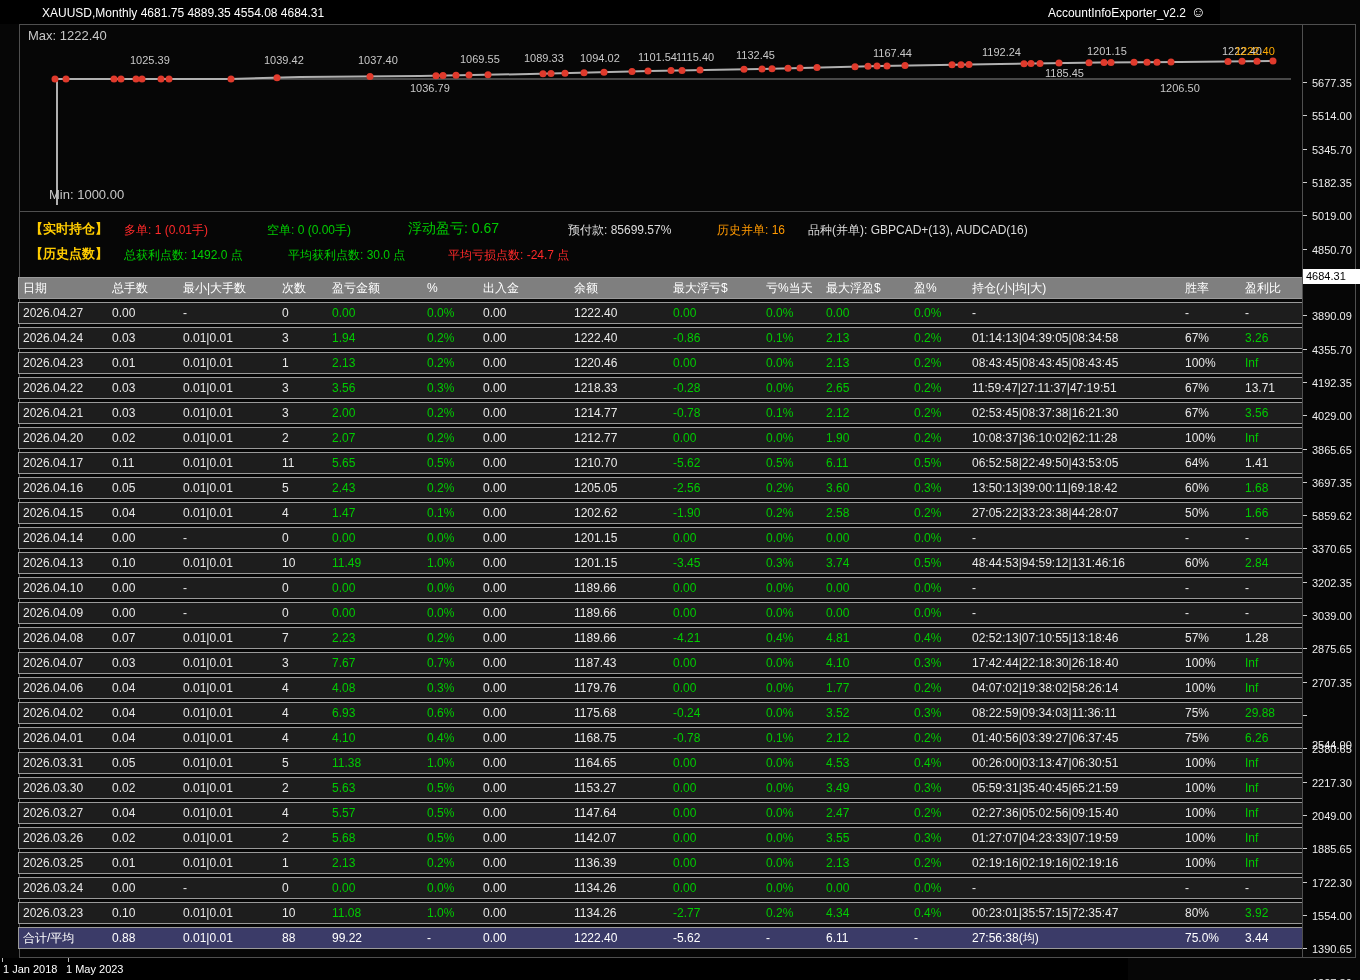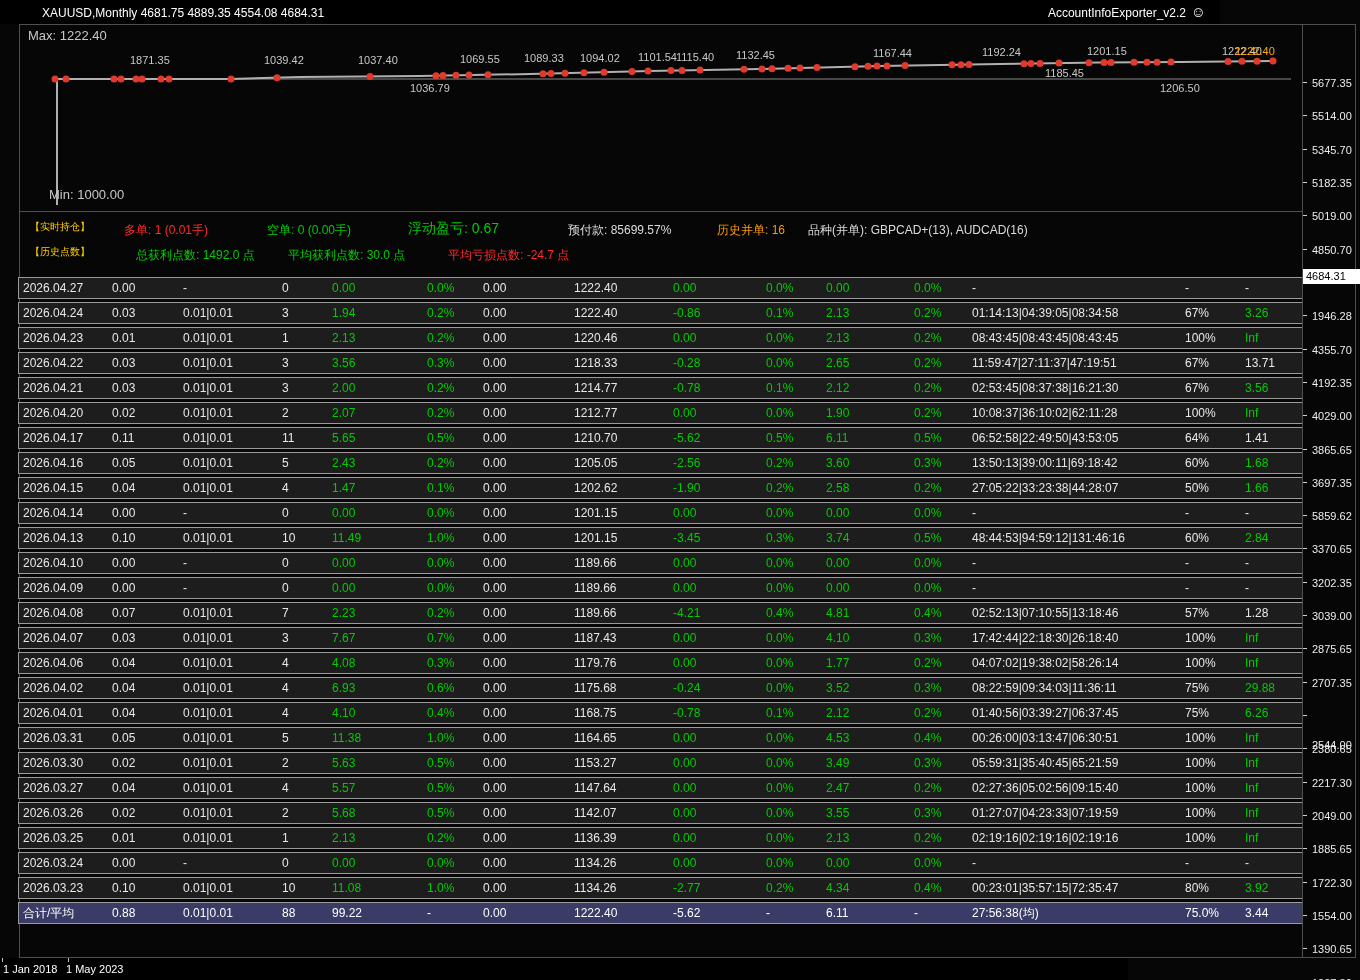--- a/index.html
+++ b/index.html
@@ -14,21 +14,21 @@
   .titlebar{position:absolute;left:0;top:0;width:1220px;height:24px;background:#000;}
   .title-text{left:42px;top:6px;color:#fff;}
   .exporter{top:6px;right:34px;color:#fff;text-align:right;}
   .smiley{top:4px;right:14px;color:#fff;font-size:15px;line-height:15px;}
   
   .chart{position:absolute;left:25px;top:24px;width:1277px;height:187px;}
   .minmax{color:#c8c8c8;font-size:13px;}
   .pt-label{position:absolute;font-size:11px;color:#c8c8c8;}
   
   .i12{font-size:12px;}
-  .i13{font-size:10px;font-weight:normal;}
+  .i13{font-size:13px;font-weight:bold;}
   .i14{font-size:14px;}
   .yel{color:#ffcc00;} .red{color:#ff2a2a;} .grn{color:#00cc00;} .wht{color:#dcdcdc;} .org{color:#ff9900;}
   
   .tbl{position:absolute;left:18px;top:277px;width:1285px;}
   .trow{display:grid;grid-template-columns:89px 71px 99px 50px 95px 56px 91px 99px 93px 60px 88px 58px 213px 60px 59px;
         height:20px;line-height:20px;background:#1d1d1d;border:1px solid #9a9a9a;margin-bottom:3px;box-sizing:content-box;}
   .trow>div{padding-left:4px;overflow:hidden;white-space:nowrap;font-size:12px;}
   .thead{background:#7f7f7f;}
   .thead>div{color:#fff;}
   .total{background:#3b3b68;margin-top:2px;}
@@ -113,21 +113,21 @@
         <circle cx="1122" cy="38.20625" r="3.5" fill="#e03a2c"></circle>
         <circle cx="1132" cy="38.14375" r="3.5" fill="#e03a2c"></circle>
         <circle cx="1146" cy="38.05625" r="3.5" fill="#e03a2c"></circle>
         <circle cx="1203" cy="37.483870967741936" r="3.5" fill="#e03a2c"></circle>
         <circle cx="1217" cy="37.333333333333336" r="3.5" fill="#e03a2c"></circle>
         <circle cx="1232" cy="37.17204301075269" r="3.5" fill="#e03a2c"></circle>
         <circle cx="1248" cy="37" r="3.5" fill="#e03a2c"></circle>
       </svg>
     <span class="abs minmax" style="left:3px;top:4px;">Max: 1222.40</span>
     <span class="abs minmax" style="left:3px;top:163px;padding-left:21px;">Min: 1000.00</span>
-  <span class="pt-label" style="left: 105px; top: 30px; color: rgb(200, 200, 200);">1871.35</span>
+  <span class="pt-label" style="left: 105px; top: 30px; color: rgb(200, 200, 200);">1025.39</span>
       <span class="pt-label" style="left: 239px; top: 30px; color: rgb(200, 200, 200);">1039.42</span>
       <span class="pt-label" style="left: 333px; top: 30px; color: rgb(200, 200, 200);">1037.40</span>
       <span class="pt-label" style="left: 385px; top: 58px; color: rgb(200, 200, 200);">1036.79</span>
       <span class="pt-label" style="left: 435px; top: 29px; color: rgb(200, 200, 200);">1069.55</span>
       <span class="pt-label" style="left: 499px; top: 28px; color: rgb(200, 200, 200);">1089.33</span>
       <span class="pt-label" style="left: 555px; top: 28px; color: rgb(200, 200, 200);">1094.02</span>
       <span class="pt-label" style="left: 613px; top: 27px; color: rgb(200, 200, 200);">1101.54</span>
       <span class="pt-label" style="left: 651px; top: 27px; color: rgb(200, 200, 200);">1115.40</span>
       <span class="pt-label" style="left: 711px; top: 25px; color: rgb(200, 200, 200);">1132.45</span>
       <span class="pt-label" style="left: 848px; top: 23px; color: rgb(200, 200, 200);">1167.44</span>
@@ -143,26 +143,43 @@
 
   <div>
     <span class="abs i13 yel" style="left:30px;top:220px;">【实时持仓】</span>
     <span class="abs i12 red" style="left:124px;top:222px;">多单: 1 (0.01手)</span>
     <span class="abs i12 grn" style="left:267px;top:222px;">空单: 0 (0.00手)</span>
     <span class="abs i14 grn" style="left:408px;top:220px;">浮动盈亏: 0.67</span>
     <span class="abs i12 wht" style="left:568px;top:222px;">预付款: 85699.57%</span>
     <span class="abs i12 org" style="left:717px;top:222px;">历史并单: 16</span>
     <span class="abs i12 wht" style="left:808px;top:222px;">品种(并单): GBPCAD+(13), AUDCAD(16)</span>
     <span class="abs i13 yel" style="left:30px;top:245px;">【历史点数】</span>
-    <span class="abs i12 grn" style="left:136px;top:247px;">总获利点数: 1492.0 点</span>
+    <span class="abs i12 grn" style="left:124px;top:247px;">总获利点数: 1492.0 点</span>
     <span class="abs i12 grn" style="left:288px;top:247px;">平均获利点数: 30.0 点</span>
     <span class="abs i12 red" style="left:448px;top:247px;">平均亏损点数: -24.7 点</span>
   </div>
 
   <div class="tbl" id="tbl">
+      <div class="trow thead">
+        <div>日期</div>
+        <div>总手数</div>
+        <div>最小|大手数</div>
+        <div>次数</div>
+        <div>盈亏金额</div>
+        <div>%</div>
+        <div>出入金</div>
+        <div>余额</div>
+        <div>最大浮亏$</div>
+        <div>亏%当天</div>
+        <div>最大浮盈$</div>
+        <div>盈%</div>
+        <div>持仓(小|均|大)</div>
+        <div>胜率</div>
+        <div>盈利比</div>
+      </div>
       <div class="trow ">
         <div class="cw">2026.04.27</div>
         <div class="cw">0.00</div>
         <div class="cw">-</div>
         <div class="cw">0</div>
         <div class="cg">0.00</div>
         <div class="cg">0.0%</div>
         <div class="cw">0.00</div>
         <div class="cw">1222.40</div>
         <div class="cg">0.00</div>
@@ -607,21 +624,21 @@
       <span class="ps-label" style="top: 42.32px;">5514.00</span>
       <span class="ps-tick" style="top: 80.64px;"></span>
       <span class="ps-label" style="top: 75.64px;">5345.70</span>
       <span class="ps-tick" style="top: 113.96px;"></span>
       <span class="ps-label" style="top: 108.96px;">5182.35</span>
       <span class="ps-tick" style="top: 147.28px;"></span>
       <span class="ps-label" style="top: 142.28px;">5019.00</span>
       <span class="ps-tick" style="top: 180.6px;"></span>
       <span class="ps-label" style="top: 175.6px;">4850.70</span>
       <span class="ps-tick" style="top: 247.24px;"></span>
-      <span class="ps-label" style="top: 242.24px;">1946.28</span>
+      <span class="ps-label" style="top: 242.24px;">3890.09</span>
       <span class="ps-tick" style="top: 280.56px;"></span>
       <span class="ps-label" style="top: 275.56px;">4355.70</span>
       <span class="ps-tick" style="top: 313.88px;"></span>
       <span class="ps-label" style="top: 308.88px;">4192.35</span>
       <span class="ps-tick" style="top: 347.2px;"></span>
       <span class="ps-label" style="top: 342.2px;">4029.00</span>
       <span class="ps-tick" style="top: 380.52px;"></span>
       <span class="ps-label" style="top: 375.52px;">3865.65</span>
       <span class="ps-tick" style="top: 413.84px;"></span>
       <span class="ps-label" style="top: 408.84px;">3697.35</span>

